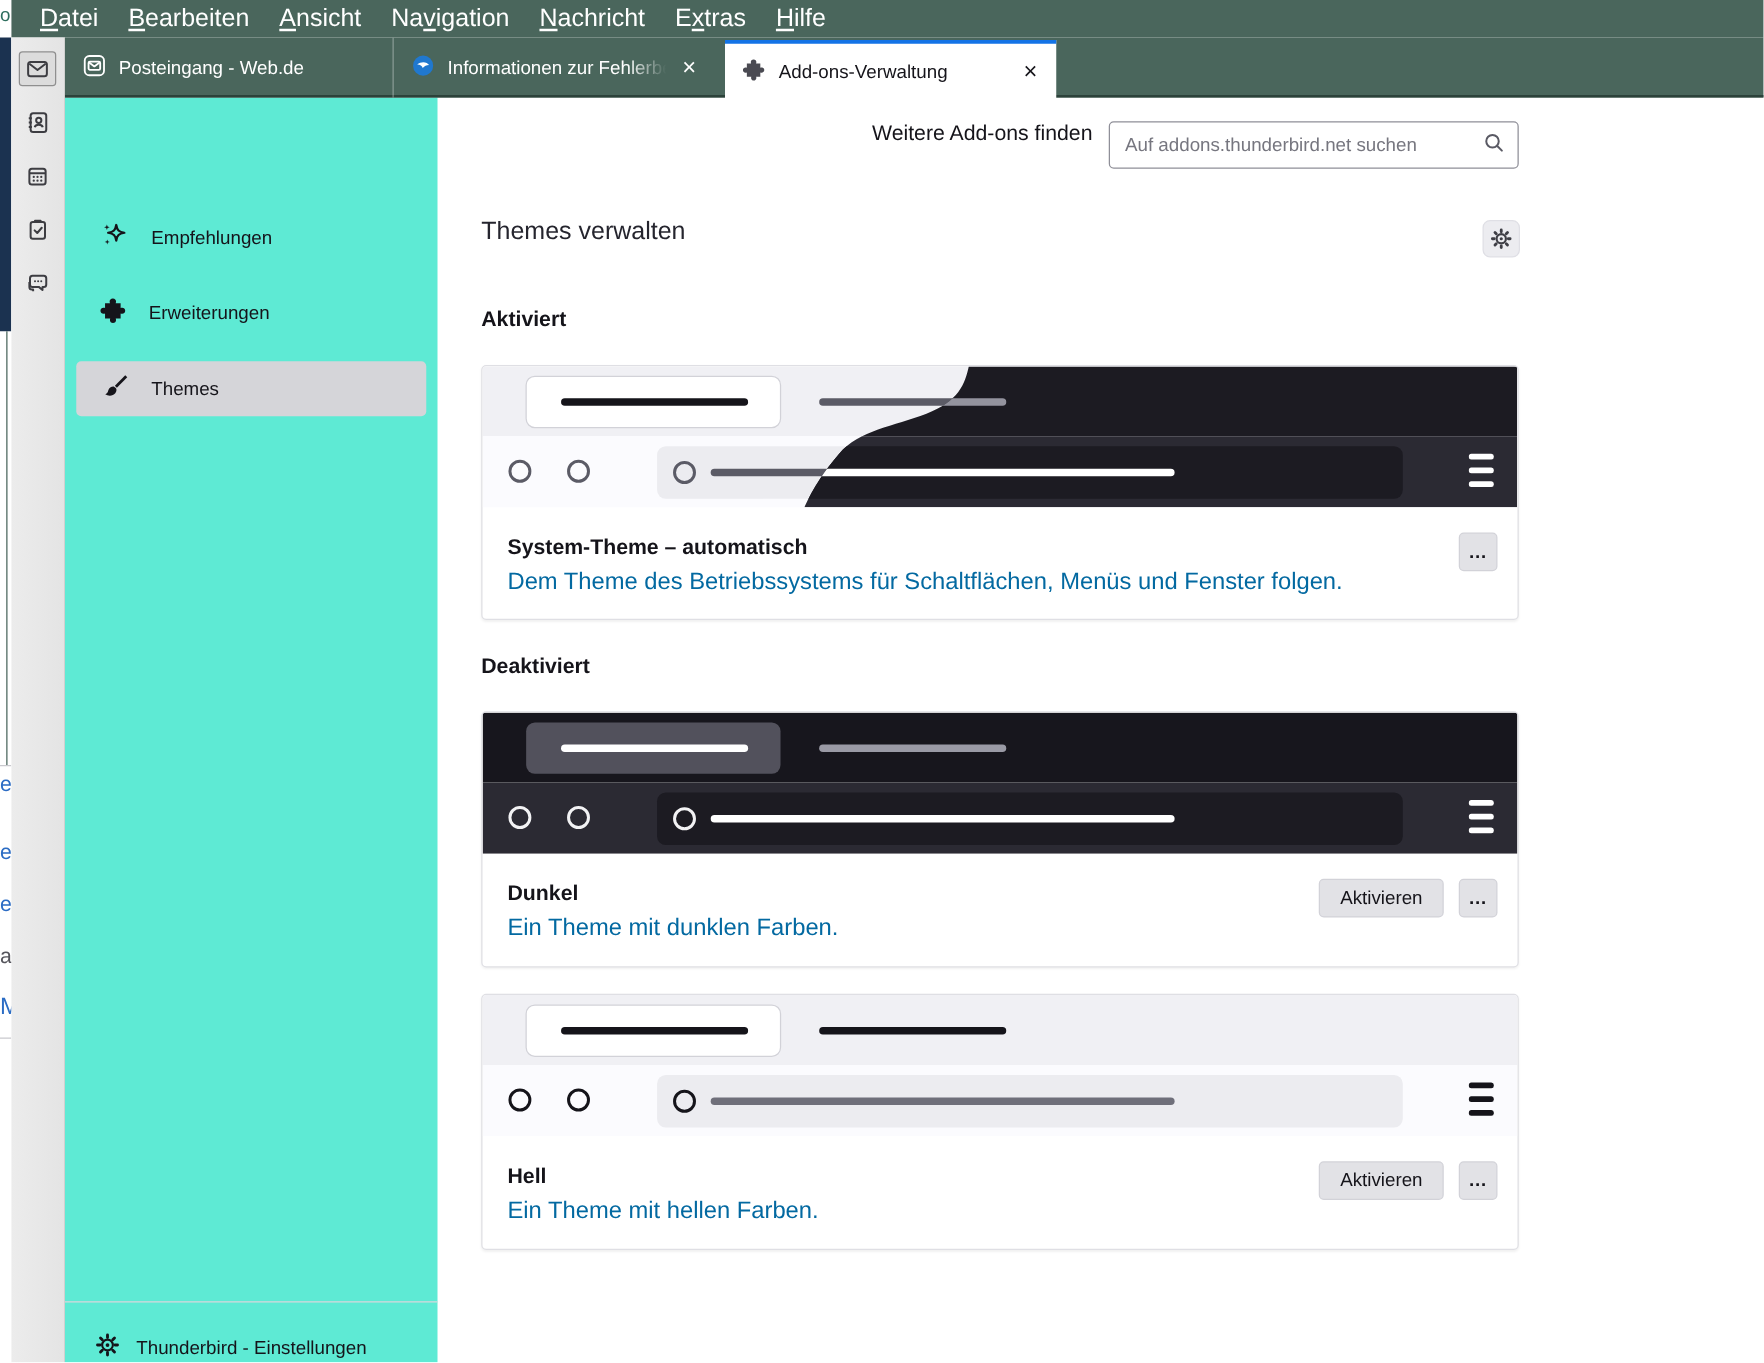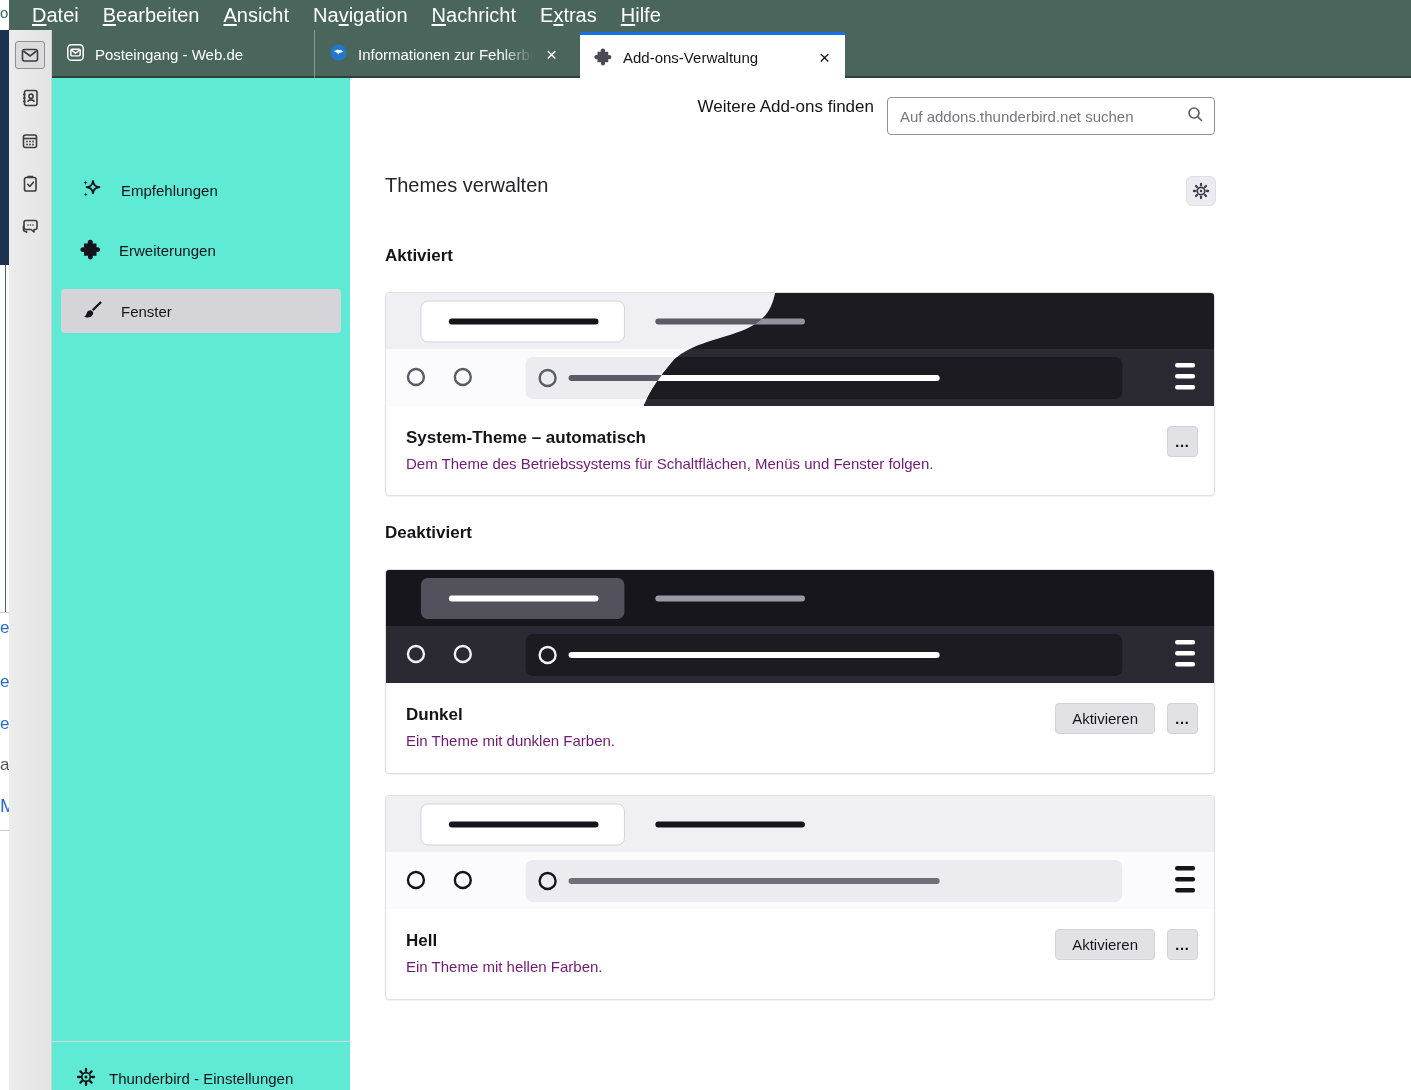--- a/index.html
+++ b/index.html
@@ -75,21 +75,21 @@
   .st-2 { top:445px; }
 
   .card { position:absolute; left:35px; width:830px; background:#fff; border:1px solid #dfdfe4;
           border-radius:4px; box-shadow:0 1px 2px rgba(0,0,0,.06); overflow:hidden; }
   .card-a { top:214px; height:204px; }
   .card-b { top:491px; height:205px; }
   .card-c { top:717px; height:205px; }
   .preview { display:block; width:828px; height:113px; }
   .card-body { position:relative; padding:22px 16px 0 20px; }
   .card-title { font-size:17px; font-weight:600; color:#15141a; margin-bottom:7px; }
-  .card-desc { font-size:15px; color:#701a75; }
+  .card-desc { font-size:19px; color:#0369a1; }
   .card-actions { position:absolute; top:20px; right:16px; display:flex; gap:12px; }
   .btn { height:31px; background:#e2e2e6; border:1px solid #d2d2d8; border-radius:4px;
          font-size:15px; color:#15141a; padding:0 16px; display:flex; align-items:center;
          font-family:"Liberation Sans", sans-serif; }
   .btn-more { width:31px; padding:0; justify-content:center; font-weight:700; letter-spacing:1px; }
 </style>
 </head>
 <body>
 
 <div id="app">
@@ -219,21 +219,21 @@
       </span>
       <span>Erweiterungen</span>
     </div>
     <div class="nav-item selected" style="top:211px">
       <span>
         <svg width="24" height="24" viewBox="0 0 24 24" fill="#15141a">
           <path d="M20.2 3.2 l1.6 1.6 -8.3 8.3 -1.6 -1.6 z"></path>
           <path d="M11 12.2 c-1.6-.2-3.9 .9-4.4 3.2 -.35 1.7-1.3 2.5-2.4 3 2.1 1.6 6.1 1.7 8-0.8 1.2-1.6 1.3-3.2 .4-4.2 z"></path>
         </svg>
       </span>
-      <span>Fenster</span>
+      <span>Themes</span>
     </div>
 
     <div class="sidebar-footer">
       <span>
         <svg width="22" height="22" viewBox="0 0 22 22" fill="none" stroke="#15141a" stroke-width="1.7">
           <circle cx="11" cy="11" r="4.3"></circle>
           <g stroke-linecap="round" stroke-width="2.3">
             <path d="M17 11 h2 M5 11 H3 M11 5 V3 M11 17 v2 M15.2 15.2 l1.4 1.4 M6.8 6.8 L5.4 5.4 M15.2 6.8 l1.4 -1.4 M6.8 15.2 l-1.4 1.4"></path>
           </g>
           <circle cx="11" cy="11" r="1.5" fill="#15141a" stroke="none"></circle>

